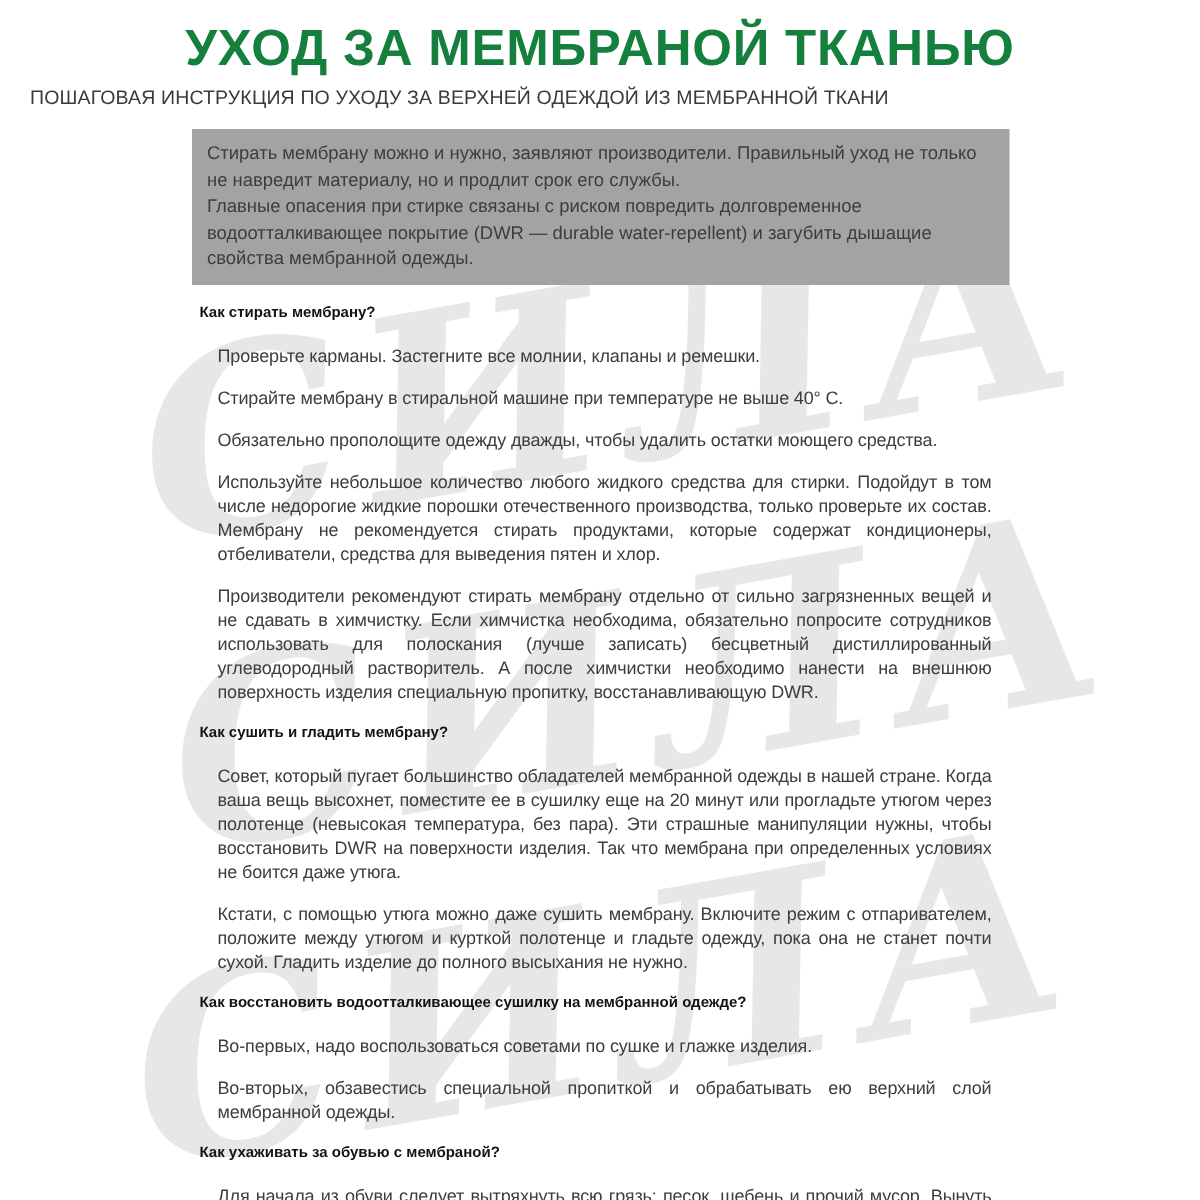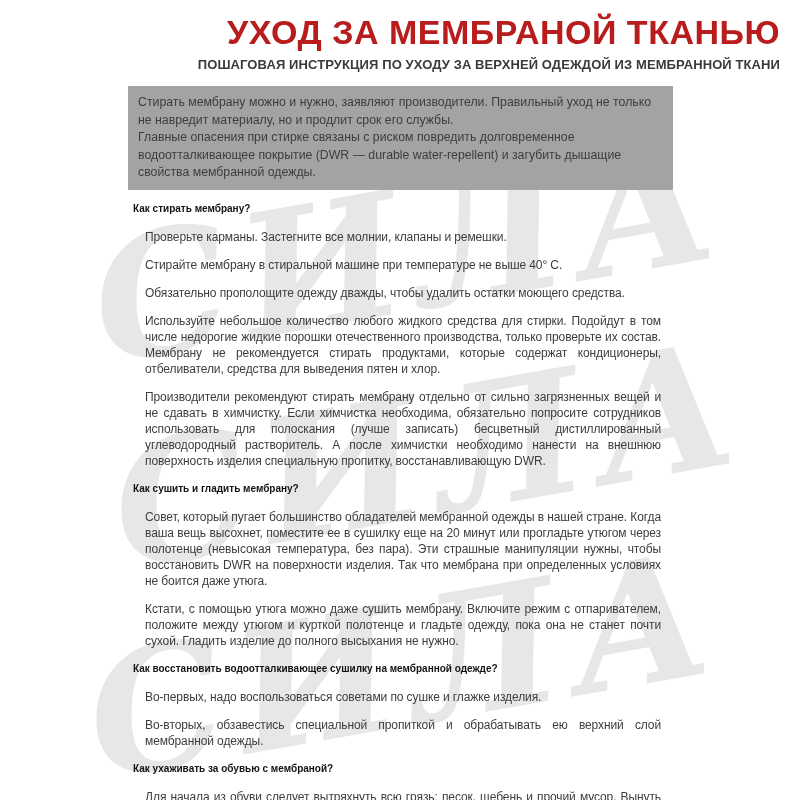--- a/index.html
+++ b/index.html
@@ -24,33 +24,33 @@
     user-select:none;
   }
   .wm1 { top:150px; left:90px; }
   .wm2 { top:355px; left:110px; }
   .wm3 { top:565px; left:85px; }
 
   .page { position:relative; z-index:1; }
 
   .title {
     margin:14px 20px 0;
-    text-align:right;
-    color:#b91c1c;
+    text-align:center;
+    color:#15803d;
     font-size:34px;
     font-weight:bold;
     letter-spacing:0.5px;
     line-height:1.1;
   }
   .subtitle {
     margin:6px 20px 0;
-    text-align:right;
+    text-align:left;
     color:#3a3a3c;
     font-size:13px;
-    font-weight:bold;
+    font-weight:normal;
     letter-spacing:0.1px;
   }
   .intro {
     margin:14px 127px 0 128px;
     background:#a3a3a3;
     padding:8px 10px 9px;
     color:#3d3d3f;
     font-size:12.3px;
     line-height:17.4px;
   }

